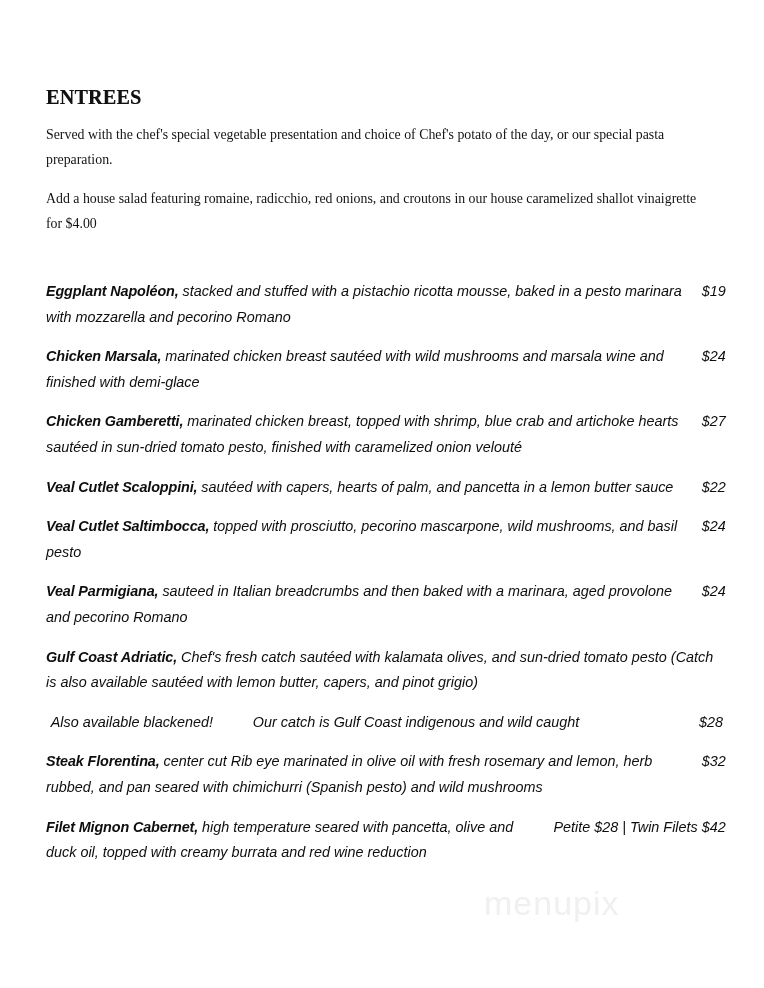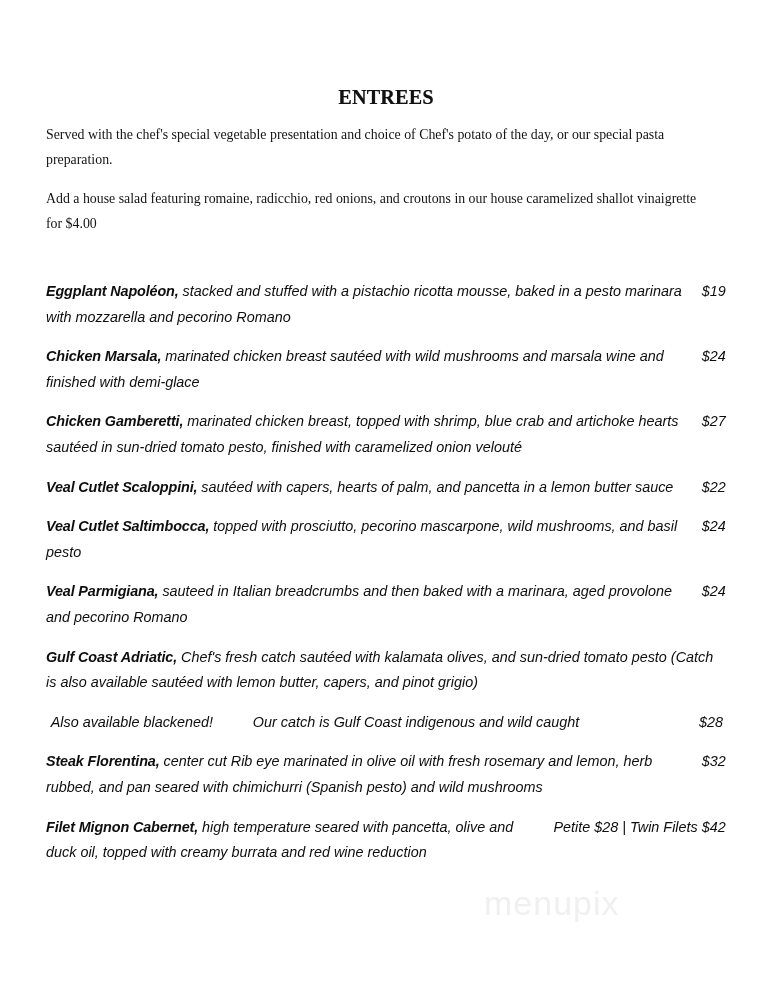--- a/index.html
+++ b/index.html
@@ -34,21 +34,20 @@
   
   .section-title {
     font-family: "Liberation Serif", "DejaVu Serif", serif;
     font-weight: bold;
     font-size: 20px;
     line-height: 22px;
     letter-spacing: 0.3px;
     margin: 0 0 14px 0;
     color: #111111;
     text-shadow: 0.4px 0 0 rgba(0,0,0,0.55);
-    text-align: center;
   }
 
   
   .intro {
     font-family: "Liberation Serif", "DejaVu Serif", serif;
     font-size: 14.5px;
     line-height: 25px;
     margin: 0 0 14px 0;
     width: 682px;
     color: #131313;

